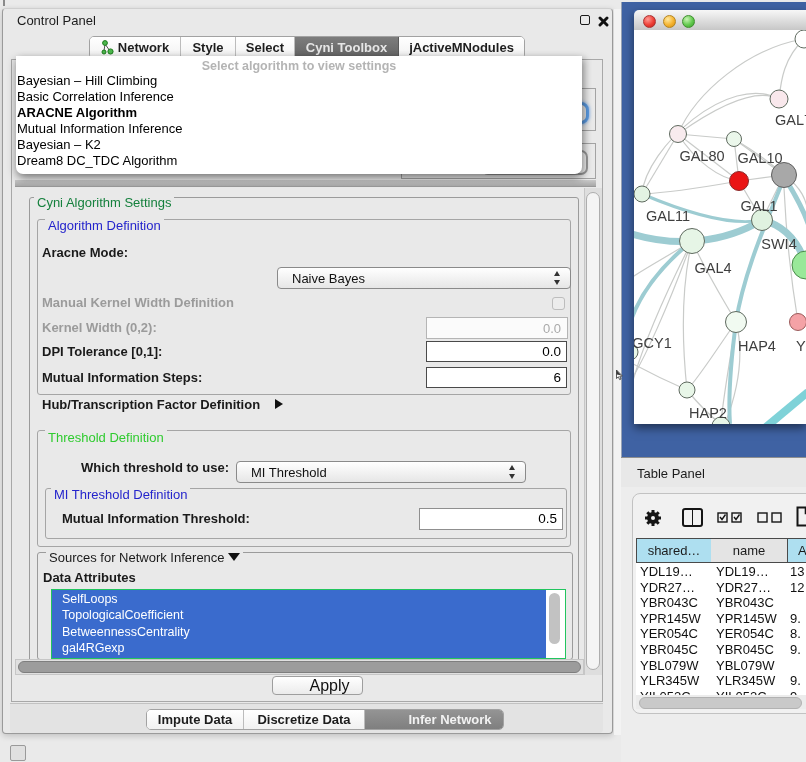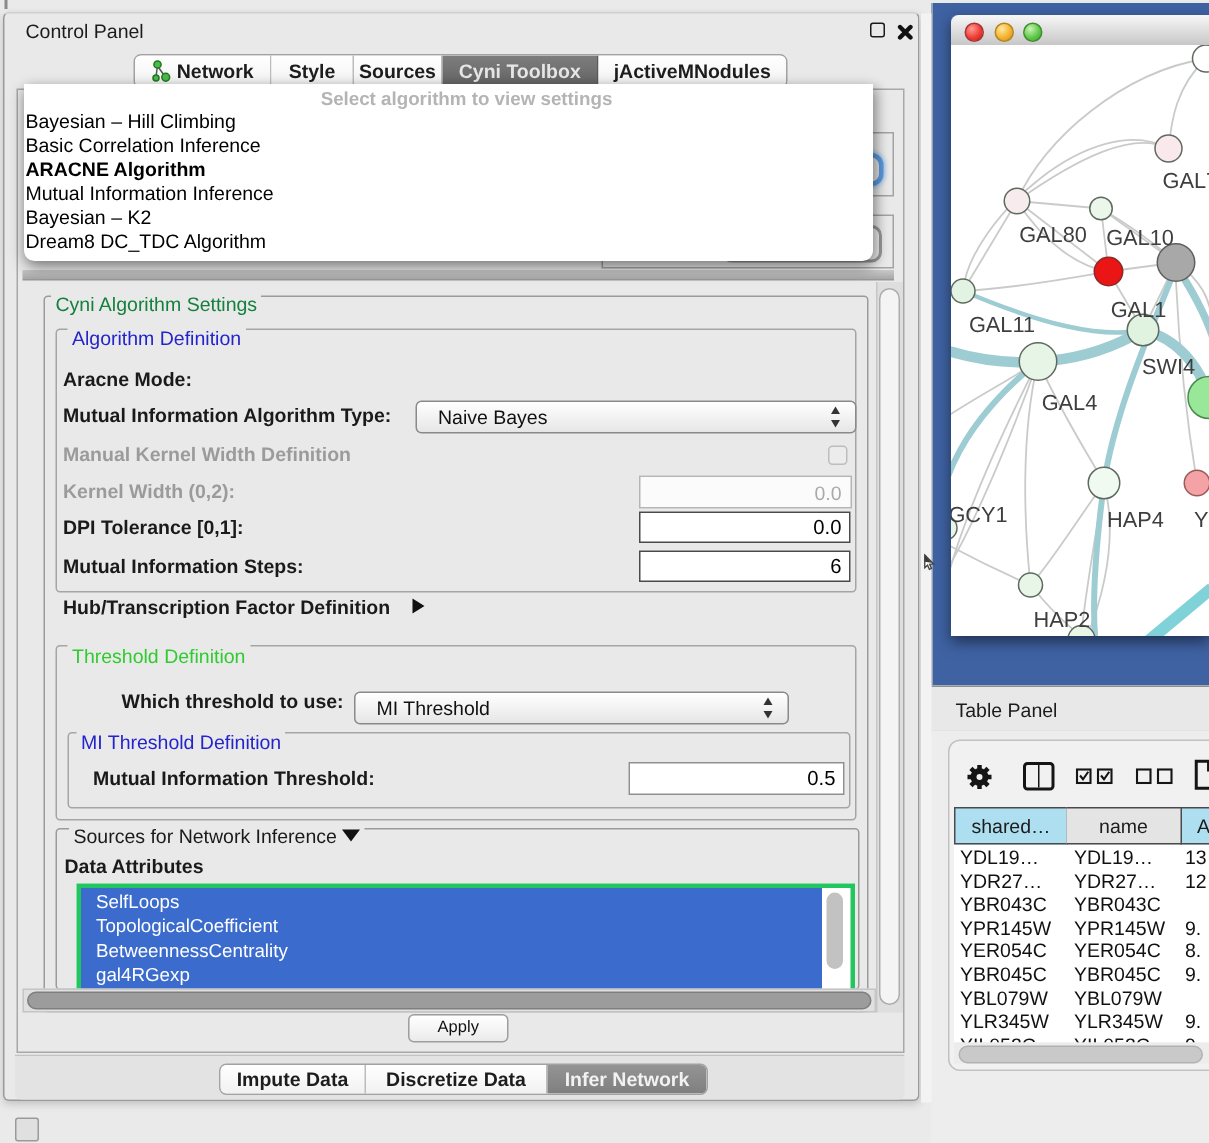--- a/index.html
+++ b/index.html
@@ -49,42 +49,41 @@
   <div class="tabstrip" id="toptabs">
     <div class="seg" style="width:90px;">
       <svg width="13" height="15" viewBox="0 0 13 15" style="margin-right:4px;">
         <line x1="4" y1="4" x2="3" y2="11" stroke="#555" stroke-width="1"></line>
         <line x1="4" y1="4" x2="9" y2="11" stroke="#555" stroke-width="1"></line>
         <circle cx="4" cy="3" r="2.4" fill="#4db84d" stroke="#1c7a1c"></circle>
         <circle cx="3" cy="12" r="2" fill="#4db84d" stroke="#1c7a1c"></circle>
         <circle cx="9.5" cy="11.5" r="2.6" fill="#4db84d" stroke="#1c7a1c"></circle>
       </svg>Network</div>
     <div class="seg" style="width:54px;">Style</div>
-    <div class="seg" style="width:58px;">Sources</div>
+    <div class="seg" style="width:58px;">Select</div>
     <div class="seg sel" style="width:103px;">Cyni Toolbox</div>
     <div class="seg" style="width:125px;">jActiveMNodules</div>
   </div>
   <div id="content">
 
     <div class="abs" style="left:389px;top:28px;width:193px;height:41px;border:1px solid #a3a3a3;background:#e9e9e9;"></div>
     <div class="abs" style="left:545px;top:42px;width:26px;height:16px;border:3px solid #5b9ae0;border-radius:8px;background:#e4e4e4;box-shadow:0 0 3px 1px rgba(100,160,235,.6);"></div>
     <div class="abs" style="left:389px;top:83px;width:193px;height:34px;border:1px solid #a3a3a3;background:#e9e9e9;"></div>
     <div class="abs" style="left:469px;top:90px;width:103px;height:21px;border:2px solid #9a9a9a;border-radius:7px;background:#f2f2f2;"></div>
     <div class="abs" style="left:3px;top:120px;width:581px;height:6px;background:linear-gradient(#c8c8c8,#a8a8a8);border-bottom:1px solid #989898;"></div>
 
     <div class="abs" style="left:572px;top:128px;width:17px;height:487px;background:#dedede;border-left:1px solid #c6c6c6;"></div>
     <div class="abs" style="left:574px;top:132px;width:12px;height:476px;background:#f4f4f4;border:1px solid #adadad;border-radius:7px;"></div>
 
     <div class="gbox" style="left:17px;top:137px;width:548px;height:476px;"></div>
     <div class="glab" style="left:22px;top:135px;color:#15803d;">Cyni Algorithm Settings</div>
 
     <div class="gbox" style="left:25px;top:159px;width:532px;height:174px;border-color:#a5a5a5;"></div>
     <div class="glab" style="left:33px;top:158px;color:#2424cc;">Algorithm Definition</div>
     <div class="lbl" style="left:30px;top:185px;">Aracne Mode:</div>
-    <div class="lbl" style="left:30px;top:209px;">Mutual Information Algorithm Type:</div>
     <div class="combo" style="left:265px;top:207px;width:292px;height:20px;">
           <span class="ct">Naive Bayes</span>
           <span class="arr"></span>
         </div>
     <div class="lblg" style="left:30px;top:235px;">Manual Kernel Width Definition</div>
     <div class="abs" style="left:540px;top:237px;width:11px;height:11px;background:#ececec;border:1px solid #bdbdbd;border-radius:3px;"></div>
     <div class="lblg" style="left:30px;top:260px;">Kernel Width (0,2):</div>
     <div class="tfieldd" style="left:414px;top:257px;width:134px;height:20px;">0.0</div>
     <div class="lbl" style="left:30px;top:284px;">DPI Tolerance [0,1]:</div>
     <div class="tfield" style="left:414px;top:281px;width:134px;height:19px;">0.0</div>
@@ -102,36 +101,36 @@
           <span class="arr"></span>
         </div>
     <div class="gbox" style="left:33px;top:428px;width:520px;height:49px;border-color:#a5a5a5;"></div>
     <div class="glab" style="left:39px;top:427px;color:#2424cc;">MI Threshold Definition</div>
     <div class="lbl" style="left:50px;top:451px;">Mutual Information Threshold:</div>
     <div class="tfield" style="left:407px;top:448px;width:137px;height:20px;border-width:1px;border-color:#8f8f8f;">0.5</div>
 
     <div class="gbox" style="left:25px;top:492px;width:534px;height:106px;"></div>
     <div class="glab" style="left:34px;top:490px;color:#1a1a1a;font-weight:normal;">Sources for Network Inference <span style="display:inline-block;width:0;height:0;border-left:6.5px solid transparent;border-right:6.5px solid transparent;border-top:8px solid #111;vertical-align:1px;"></span></div>
     <div class="lbl" style="left:31px;top:510px;">Data Attributes</div>
-    <div class="abs" style="left:39px;top:529px;width:513px;height:68px;background:#fff;border:3px solid #22c55e;">
+    <div class="abs" style="left:39px;top:529px;width:513px;height:68px;background:#fff;border:1px solid #22c55e;">
       <div class="abs" style="left:0;top:0;width:494px;height:68px;background:#3a6bcd;"></div>
       <div class="abs" style="left:10px;top:1px;font-size:12.5px;color:#fff;line-height:16.3px;white-space:nowrap;">SelfLoops<br>TopologicalCoefficient<br>BetweennessCentrality<br>gal4RGexp</div>
       <div class="abs" style="left:497px;top:3px;width:11px;height:51px;background:#c2c2c2;border-radius:6px;"></div>
     </div>
 
     <div class="abs" style="left:3px;top:599px;width:567px;height:14px;background:#e0e0e0;border:1px solid #c6c6c6;"></div>
     <div class="abs" style="left:6px;top:601px;width:561px;height:10px;background:#9c9c9c;border:1px solid #7e7e7e;border-radius:6px;"></div>
 
-    <div class="abs" style="left:260px;top:616px;width:65px;height:17px;background:linear-gradient(#ffffff,#ebebeb);border:1px solid #9e9e9e;border-radius:4px;font-size:11px;color:#111;text-align:center;line-height:17px;">Apply</div>
+    <div class="abs" style="left:260px;top:616px;width:65px;height:17px;background:linear-gradient(#ffffff,#ebebeb);border:1px solid #9e9e9e;border-radius:4px;font-size:16px;color:#111;text-align:center;line-height:17px;padding-left:24px;">Apply</div>
   </div>
   <div class="abs" style="left:7px;top:694px;width:593px;height:29px;background:#e3e3e3;border-top:1px solid #c2c2c2;border-radius:0 0 4px 4px;"></div>
   <div class="tabstrip" id="bottabs">
     <div class="seg" style="width:96px;">Impute Data</div>
     <div class="seg" style="width:120px;">Discretize Data</div>
-    <div class="seg sel" style="width:106px;">Infer Network</div>
+    <div class="seg sel" style="width:106px;padding-left:32px;">Infer Network</div>
   </div>
 </div>
 <div class="abs" style="left:10px;top:745px;width:14px;height:14px;background:#e0e0e0;border:1px solid #9a9a9a;border-radius:2px;"></div>
 
 <div class="abs" style="left:621px;top:2px;width:185px;height:455px;background:#3f62a3;border-left:1px solid #97a2b5;"></div>
 <div id="netwin" class="abs" style="left:634px;top:10px;width:172px;height:414px;box-shadow:0 4px 9px rgba(0,0,0,.5);">
   <div class="abs" style="left:0;top:0;width:172px;height:20px;background:linear-gradient(#f7f7f7,#c7c7c7);border-bottom:1px solid #8a8a8a;border-radius:5px 0 0 0;"></div>
   <div class="abs" style="left:9px;top:4.5px;width:11px;height:11px;border-radius:50%;background:radial-gradient(circle at 35% 30%,#ff9a94,#ee3f36 55%,#b91d15);border:.5px solid #a33;"></div>
   <div class="abs" style="left:28.5px;top:4.5px;width:11px;height:11px;border-radius:50%;background:radial-gradient(circle at 35% 30%,#ffe9a0,#f5b32f 55%,#cf8c14);border:.5px solid #b5851f;"></div>
   <div class="abs" style="left:48px;top:4.5px;width:11px;height:11px;border-radius:50%;background:radial-gradient(circle at 35% 30%,#c9f4b4,#62c94e 55%,#3a9e2a);border:.5px solid #3f8f2f;"></div>
@@ -254,16 +253,16 @@
   <div class="abs" style="left:6px;top:203px;width:161px;height:10px;background:#c9c9c9;border:1px solid #b2b2b2;border-radius:6px;"></div>
 </div>
 <div class="abs" style="left:614px;top:9px;width:7px;height:726px;background:#f3f3f3;"></div>
 
 <svg class="abs" style="left:615px;top:369px;" width="9" height="12" viewBox="0 0 9 12">
   <path d="M 1.5,1 L 1.5,9.5 L 3.4,7.8 L 4.6,10.6 L 6,10 L 4.8,7.2 L 7.4,7 Z" fill="#fdfdfd" stroke="#444" stroke-width=".9"></path>
   <path d="M 1.5,1 L 1.5,5.5 L 6,6.2 Z" fill="#3a3a3a"></path>
 </svg>
 
 <div class="abs" style="left:16px;top:56px;width:566px;height:118px;background:#fff;border-radius:0 0 7px 7px;box-shadow:0 4px 10px rgba(0,0,0,.38),3px 2px 7px rgba(0,0,0,.18);z-index:50;">
-  <div style="position:absolute;left:12px;top:3px;width:100%;text-align:center;font-size:12.5px;font-weight:bold;color:#b4b4b4;">Select algorithm to view settings</div>
+  <div style="position:absolute;left:0;top:3px;width:100%;text-align:center;font-size:12.5px;font-weight:bold;color:#b4b4b4;">Select algorithm to view settings</div>
   <div style="position:absolute;left:1px;top:17px;font-size:13px;color:#000;line-height:16px;white-space:nowrap;">Bayesian – Hill Climbing<br>Basic Correlation Inference<br><b>ARACNE Algorithm</b><br>Mutual Information Inference<br>Bayesian – K2<br>Dream8 DC_TDC Algorithm</div>
 </div>
 </div>
 
 </body></html>

